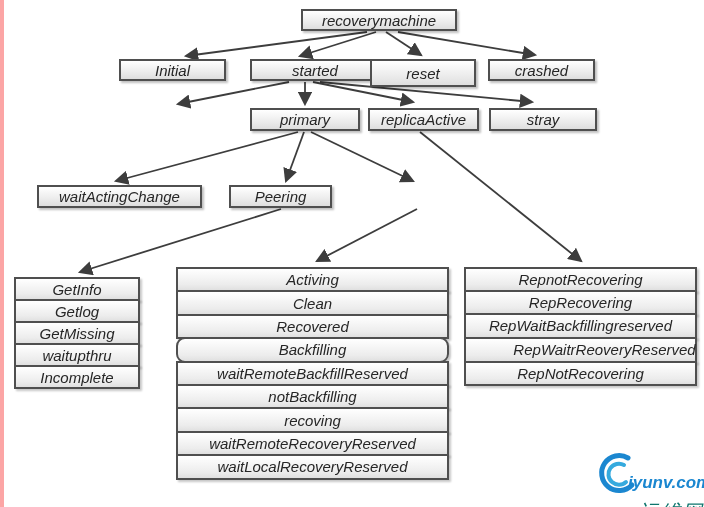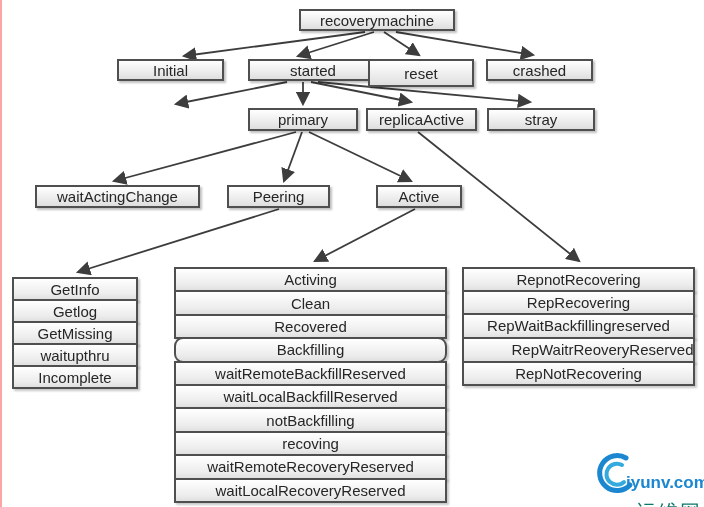--- a/index.html
+++ b/index.html
@@ -1,23 +1,24 @@
 <!DOCTYPE html>
 <html><head>
 <meta charset="utf-8">
 <style>
   html,body{margin:0;padding:0;background:#fff;}
   .page{
     position:relative;
     width:704px;height:507px;
     background:#ffffff;
-    border-left:2px solid #fca5a5;
+    border-left:4px solid #fca5a5;
     box-sizing:border-box;
     font-family:"Liberation Sans", sans-serif;
     overflow:hidden;
+    font-style:italic;
   }
   .edges{position:absolute;left:0;top:0;width:704px;height:507px;}
   .node{
     position:absolute;
     display:flex;align-items:center;justify-content:center;
     border:2px solid #4f4f4f;
     background:linear-gradient(#ffffff, #e9e9e9 70%, #dedede);
     box-shadow:2px 2px 2px rgba(0,0,0,0.25);
     box-sizing:border-box;
     font-size:15px;color:#262626;
@@ -81,37 +82,35 @@
   <div class="node" style="left:246px;top:59px;width:130px;height:22px;">started</div>
   <div class="node" style="left:366px;top:59px;width:106px;height:28px;">reset</div>
   <div class="node" style="left:484px;top:59px;width:107px;height:22px;">crashed</div>
 
   <div class="node" style="left:246px;top:108px;width:110px;height:23px;">primary</div>
   <div class="node" style="left:364px;top:108px;width:111px;height:23px;">replicaActive</div>
   <div class="node" style="left:485px;top:108px;width:108px;height:23px;">stray</div>
 
   <div class="node" style="left:33px;top:185px;width:165px;height:23px;">waitActingChange</div>
   <div class="node" style="left:225px;top:185px;width:103px;height:23px;">Peering</div>
-  <div class="node" style="left:374px;top:185px;width:86px;height:23px;">Active</div>
 
   <div class="list" style="left:10px;top:277px;width:126px;">
     <div class="cell" style="height:24px;">GetInfo</div>
     <div class="cell" style="height:24px;">Getlog</div>
     <div class="cell" style="height:24px;">GetMissing</div>
     <div class="cell" style="height:24px;">waitupthru</div>
     <div class="cell" style="height:24px;">Incomplete</div>
   </div>
 
   <div class="list" style="left:172px;top:267px;width:273px;">
     <div class="cell" style="height:25.4px;">Activing</div>
     <div class="cell" style="height:25.4px;">Clean</div>
     <div class="cell" style="height:25.4px;">Recovered</div>
     <div class="cell" style="height:25.4px;border-radius:9px;">Backfilling</div>
     <div class="cell" style="height:25.4px;">waitRemoteBackfillReserved</div>
-    <div class="cell" style="height:25.4px;">waitLocalBackfillReserved</div>
     <div class="cell" style="height:25.4px;">notBackfilling</div>
     <div class="cell" style="height:25.4px;">recoving</div>
     <div class="cell" style="height:25.4px;">waitRemoteRecoveryReserved</div>
     <div class="cell" style="height:25.4px;">waitLocalRecoveryReserved</div>
   </div>
 
   <div class="list" style="left:460px;top:267px;width:233px;">
     <div class="cell" style="height:25.2px;">RepnotRecovering</div>
     <div class="cell" style="height:25.2px;">RepRecovering</div>
     <div class="cell" style="height:25.2px;">RepWaitBackfillingreserved</div>

